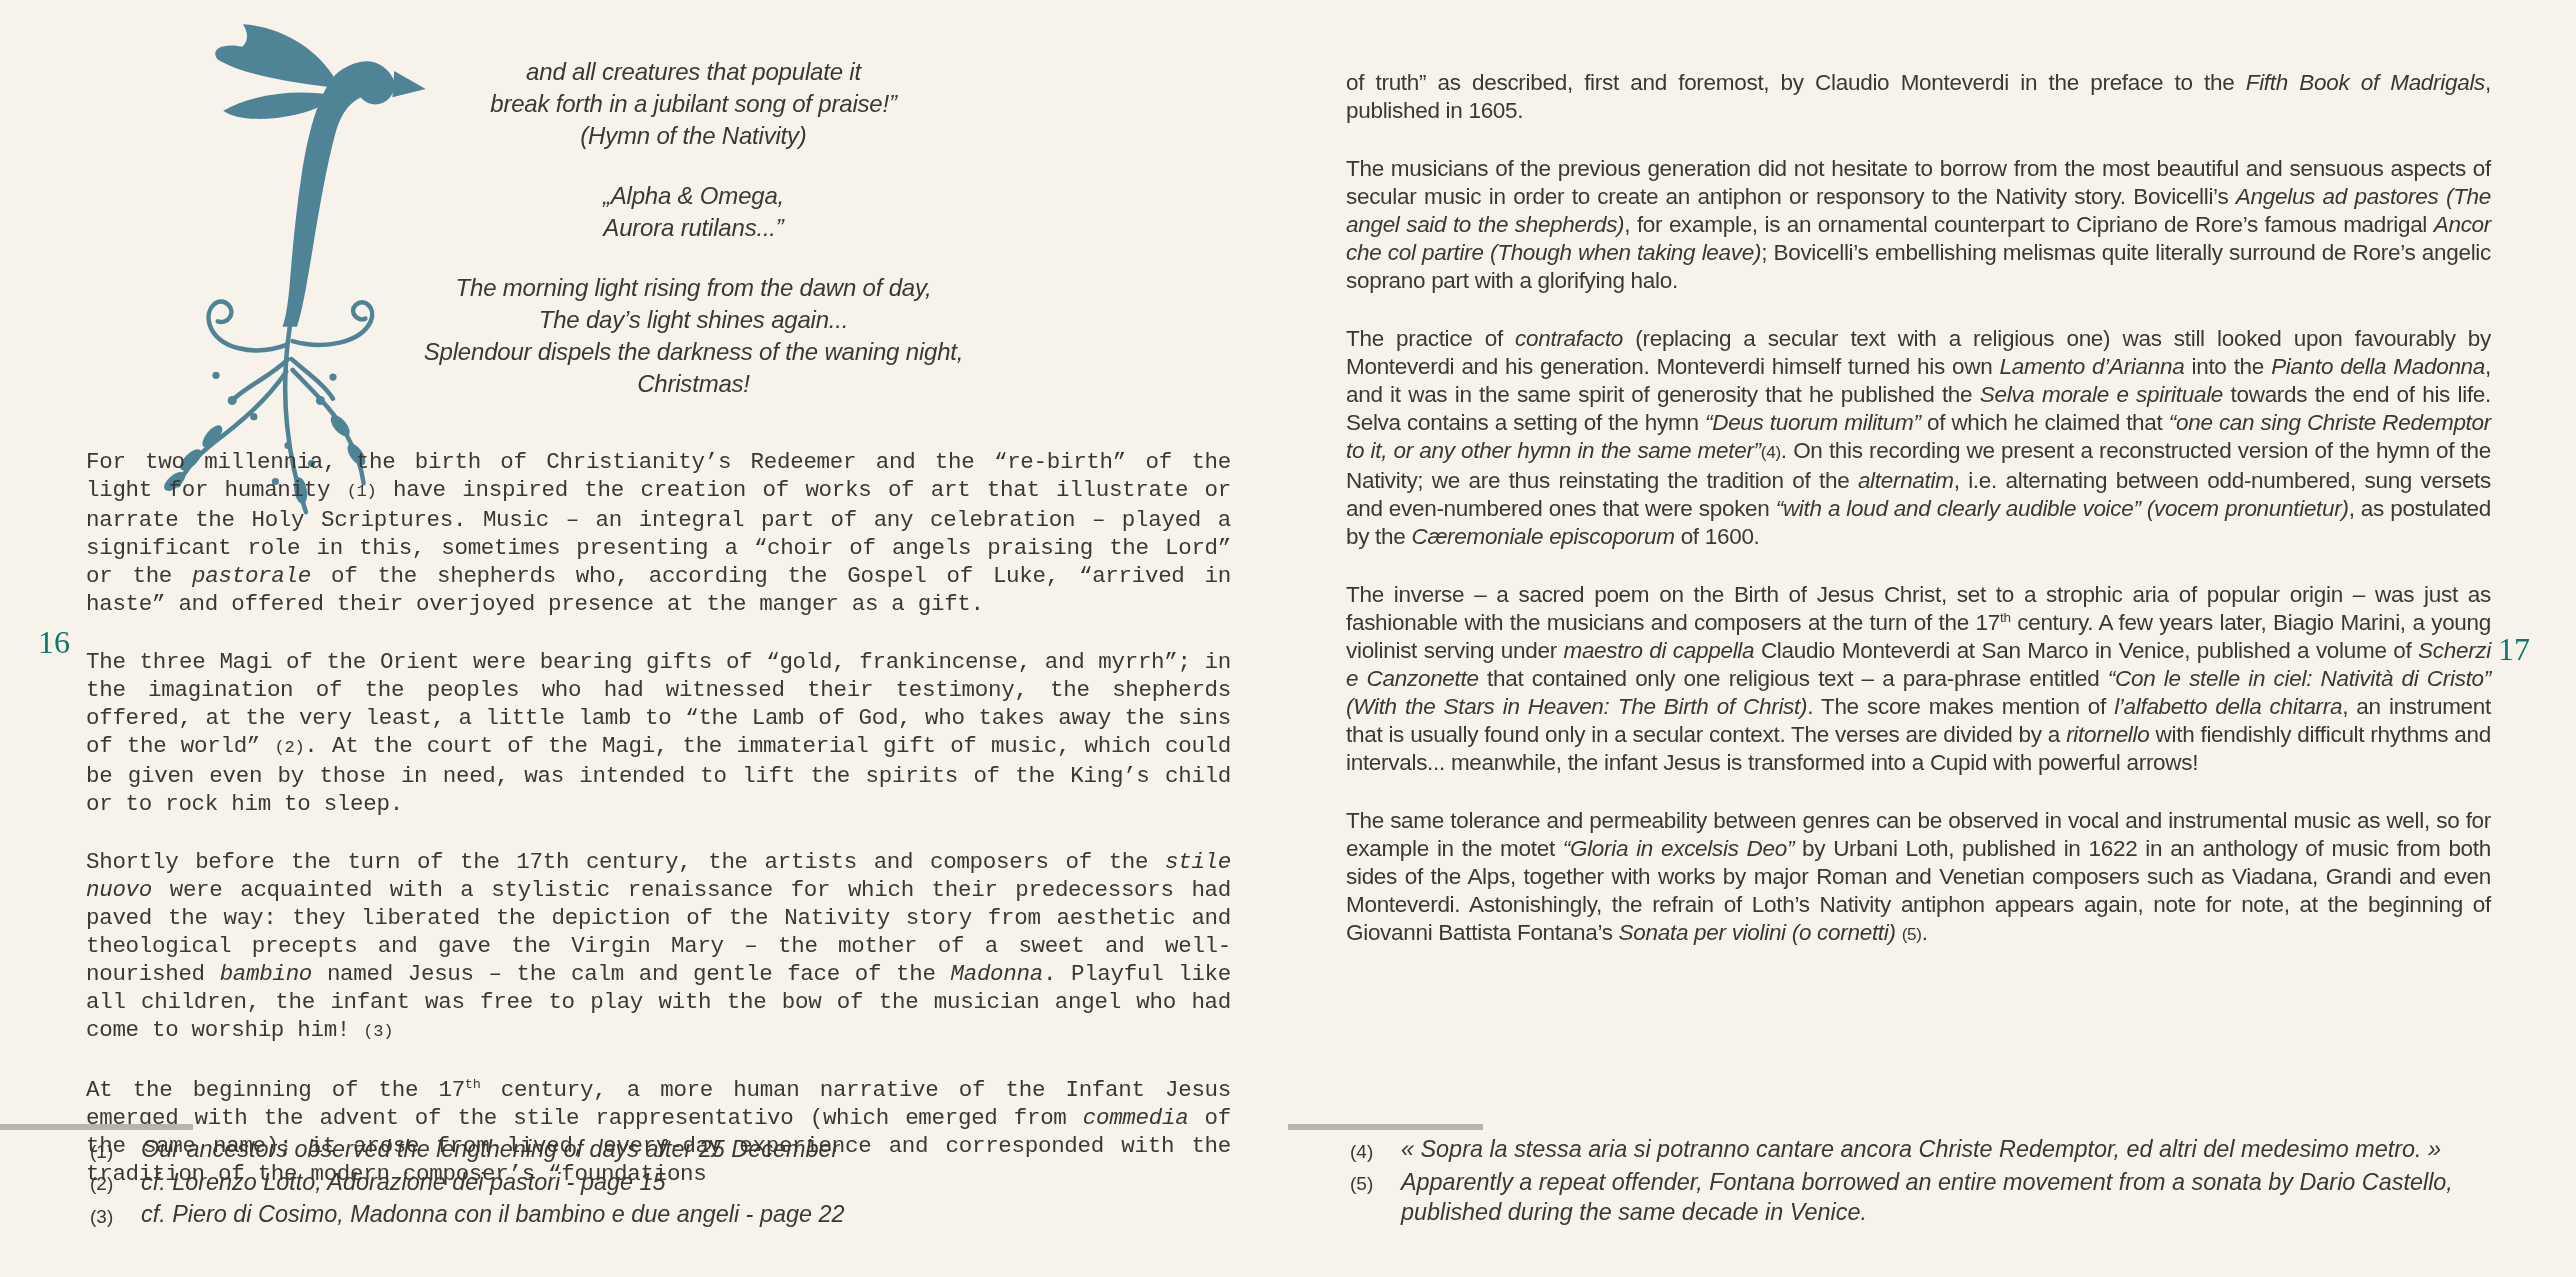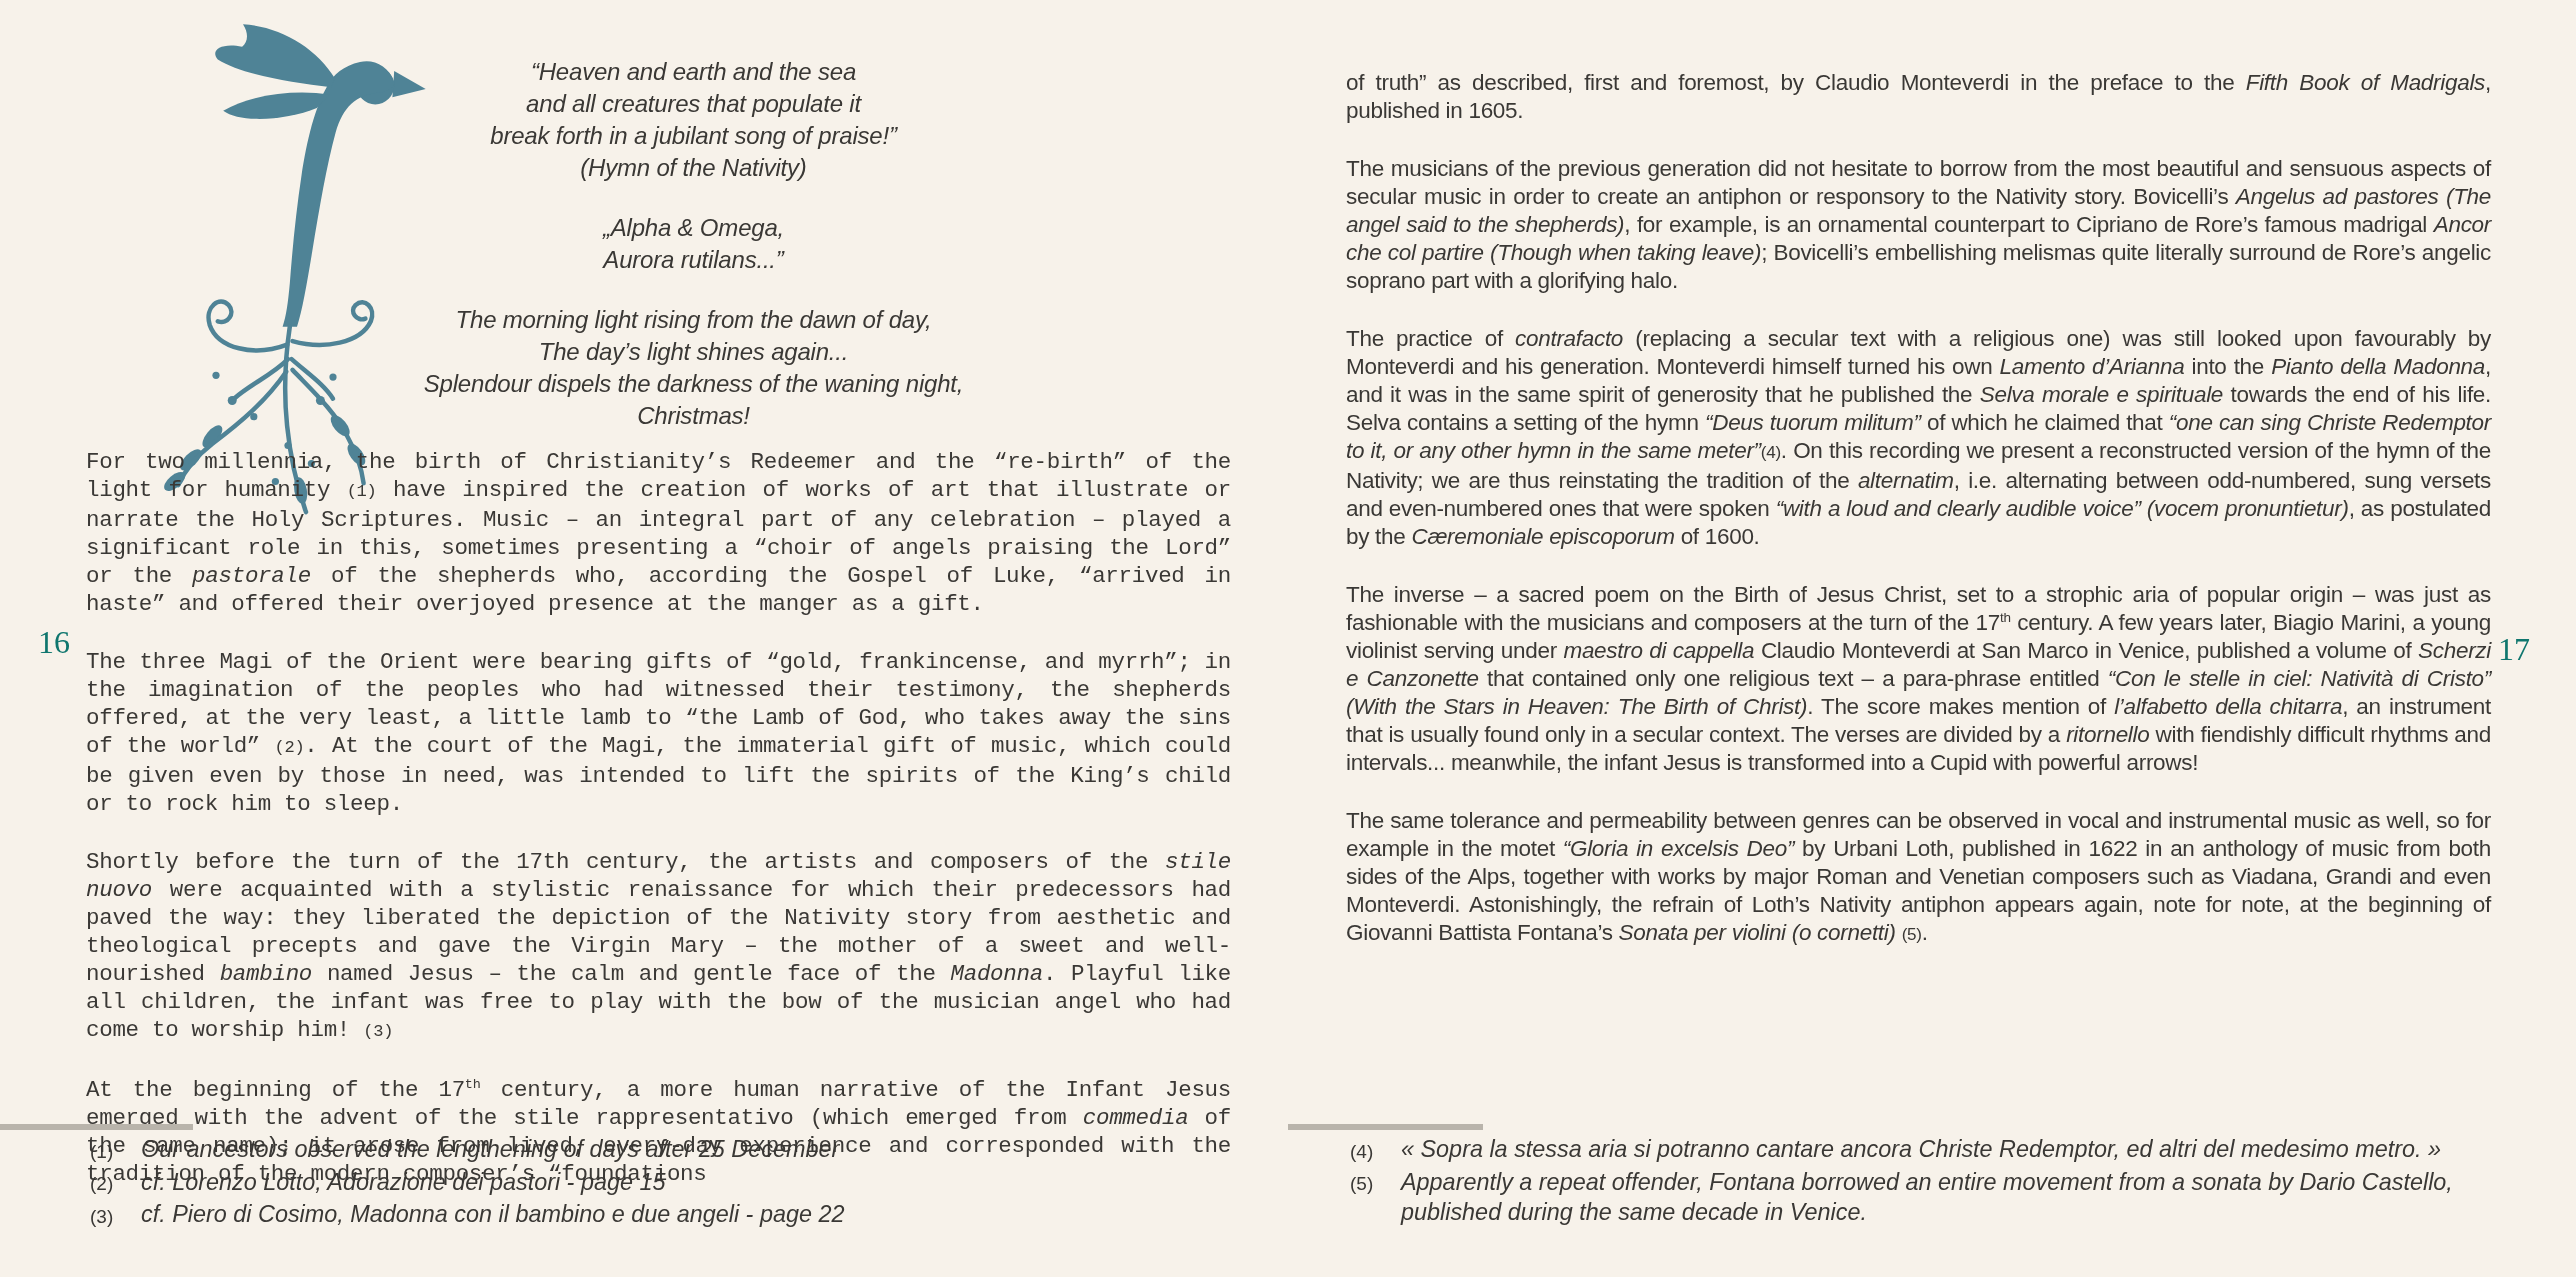--- a/index.html
+++ b/index.html
@@ -145,21 +145,20 @@
 
       <path d="M205,396 C228,420 252,442 266,470 C276,488 282,506 284,522"></path>
 
       <path d="M200,384 C182,402 158,412 140,428"></path>
       <path d="M204,384 C222,400 240,412 250,428"></path>
     </g>
   </svg>
 
   <div class="quote">
     <div class="stanza">
-      <div>“Heaven and earth and the sea</div>
       <div>and all creatures that populate it</div>
       <div>break forth in a jubilant song of praise!”</div>
       <div>(Hymn of the Nativity)</div>
     </div>
     <div class="stanza">
       <div>„Alpha &amp; Omega,</div>
       <div>Aurora rutilans...”</div>
     </div>
     <div class="stanza">
       <div>The morning light rising from the dawn of day,</div>

